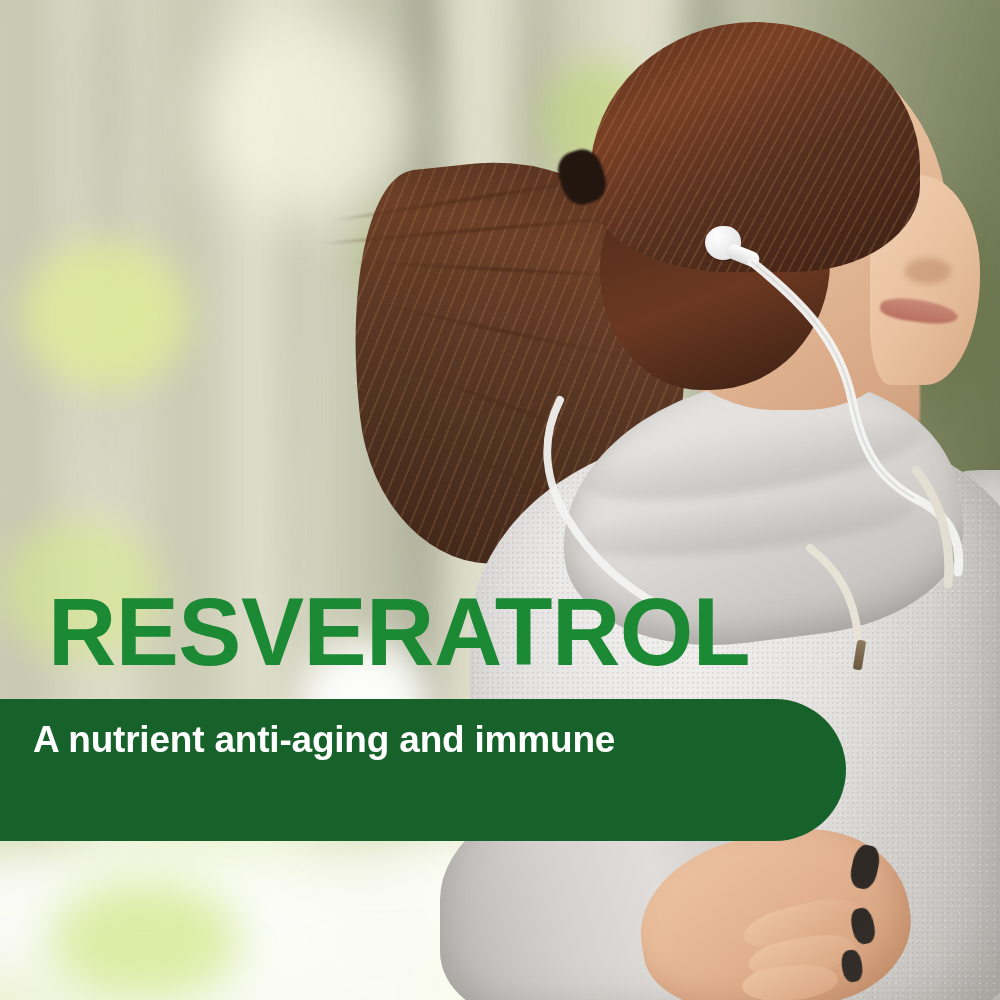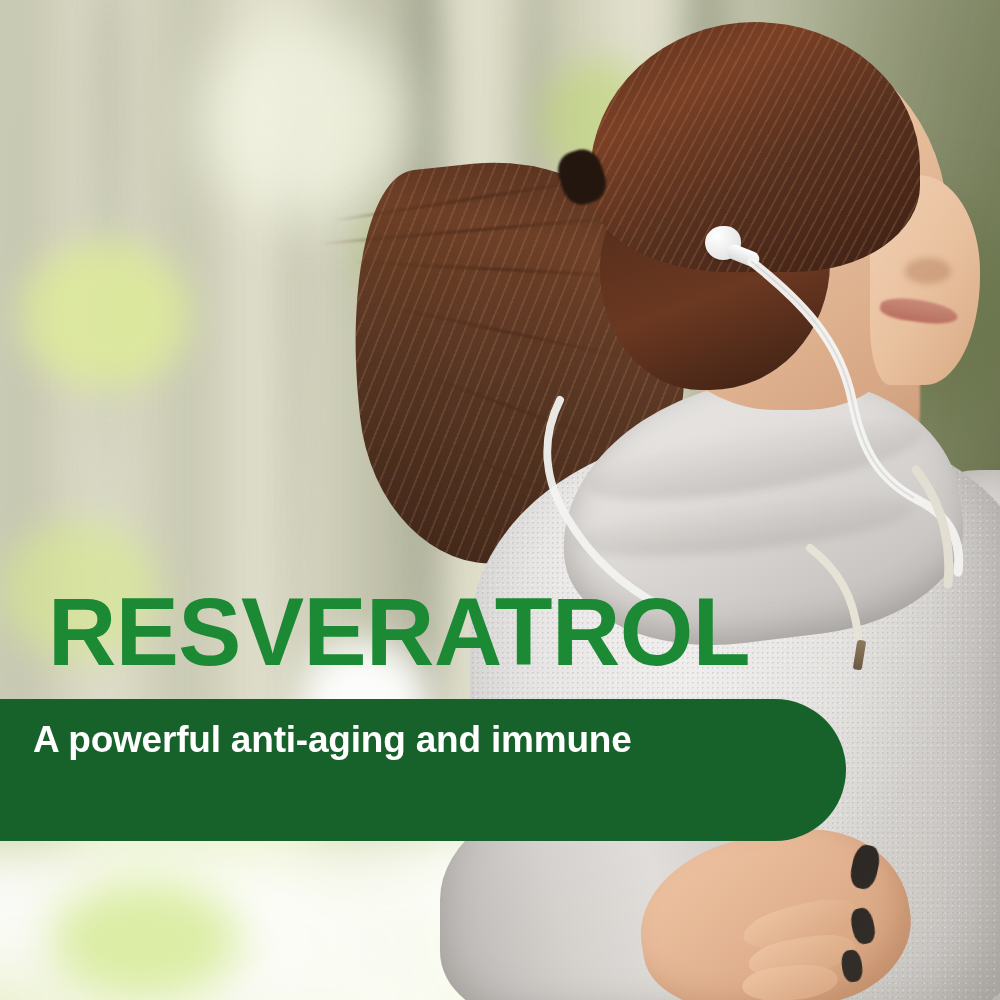--- a/index.html
+++ b/index.html
@@ -521,17 +521,17 @@
       <div class="nail n3"></div>
     </div>
 
     <div class="photo-soften"></div>
   </div>
 
   <div class="headline">RESVERATROL</div>
 
   <div class="banner">
     <div class="banner-text">
-      <span class="banner-line">A powerful anti-aging and immune</span>
+      <span class="banner-line">A nutrient anti-aging and immune</span>
     </div>
   </div>
 
 </div>
 
 </body></html>

